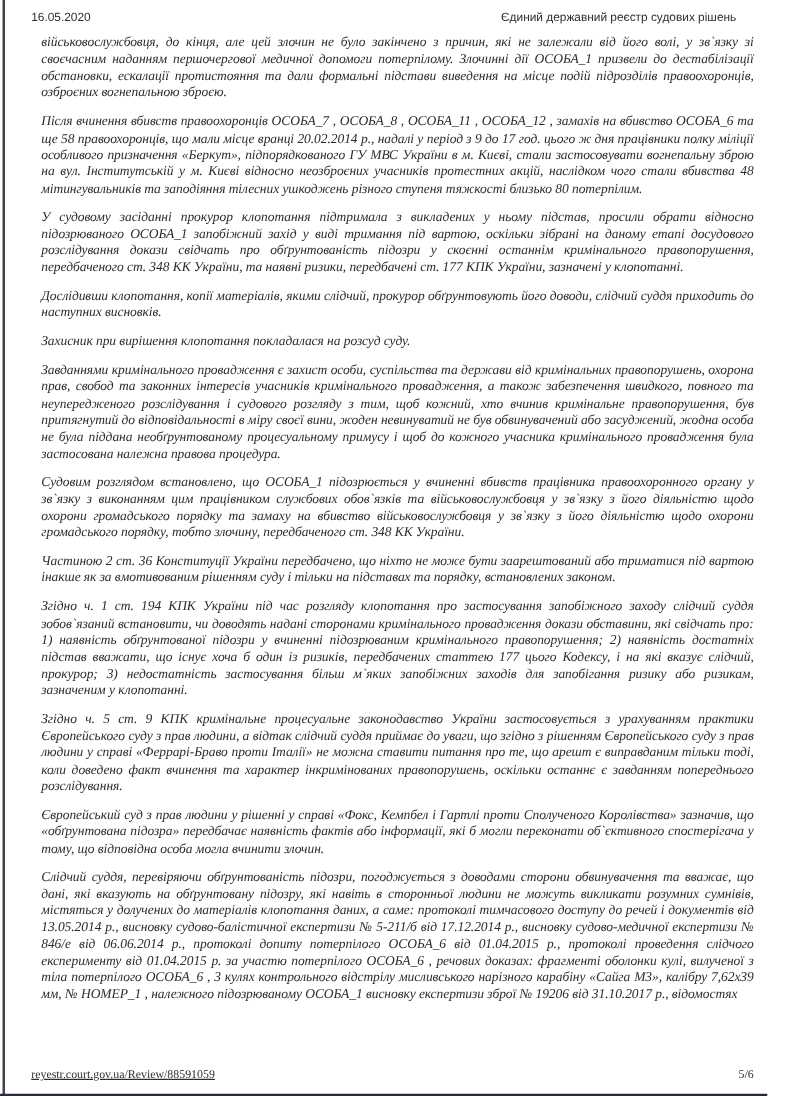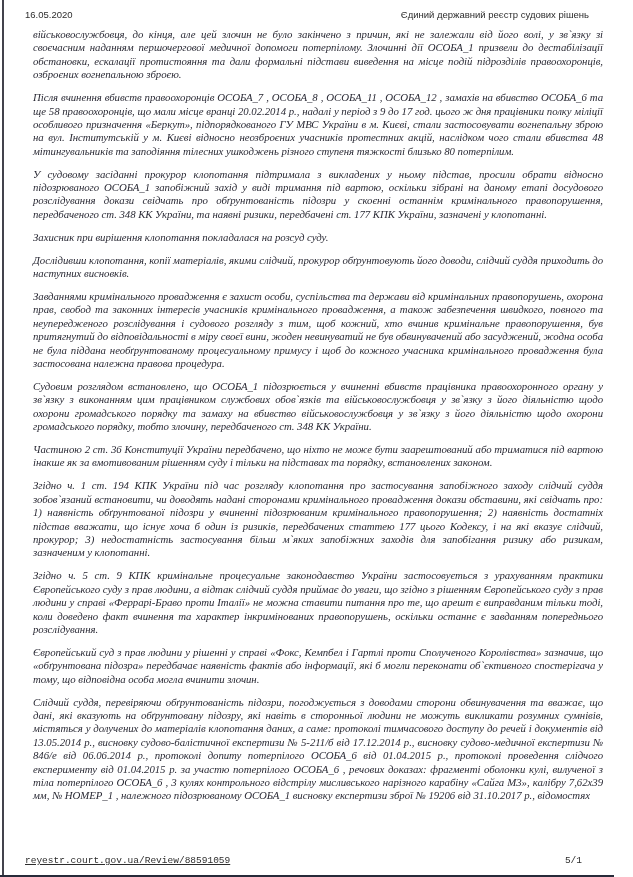--- a/index.html
+++ b/index.html
@@ -32,52 +32,52 @@
   .content p {
     margin: 0 0 9.5px 0;
     font-size: 10.8px;
     line-height: 13.4px;
     letter-spacing: -0.05px;
     text-align: justify;
     color: #2a2a35;
     font-style: italic;
   }
   .ftr {
-    position: absolute; bottom: 9px; left: 25px; right: 32px; height: 13px;
-    font-family: Liberation Mono, monospace;
+    position: absolute; bottom: 9px; left: 25px; right: 11px; height: 13px;
+    font-family: Liberation Serif, serif;
     font-size: 9.5px; color: #2d2d2d;
   }
   .ftr-url { position: absolute; left: 0; top: 0; text-decoration: underline; color: #2d2d2d; cursor: pointer; }
   .ftr-page { position: absolute; right: 0; top: 0; }
 </style>
 </head>
 <body>
 
 <div class="page">
   <div class="edge-left"></div>
 
   <div class="hdr">
     <span class="hdr-date">16.05.2020</span>
     <span class="hdr-title">Єдиний державний реєстр судових рішень</span>
   </div>
 
   <div class="content">
     <p>військовослужбовця, до кінця, але цей злочин не було закінчено з причин, які не залежали від його волі, у зв`язку зі своєчасним наданням першочергової медичної допомоги потерпілому. Злочинні дії ОСОБА_1 призвели до дестабілізації обстановки, ескалації протистояння та дали формальні підстави виведення на місце подій підрозділів правоохоронців, озброєних вогнепальною зброєю.</p>
     <p>Після вчинення вбивств правоохоронців ОСОБА_7 , ОСОБА_8 , ОСОБА_11 , ОСОБА_12 , замахів на вбивство ОСОБА_6 та ще 58 правоохоронців, що мали місце вранці 20.02.2014 р., надалі у період з 9 до 17 год. цього ж дня працівники полку міліції особливого призначення «Беркут», підпорядкованого ГУ МВС України в м. Києві, стали застосовувати вогнепальну зброю на вул. Інститутській у м. Києві відносно неозброєних учасників протестних акцій, наслідком чого стали вбивства 48 мітингувальників та заподіяння тілесних ушкоджень різного ступеня тяжкості близько 80 потерпілим.</p>
     <p>У судовому засіданні прокурор клопотання підтримала з викладених у ньому підстав, просили обрати відносно підозрюваного ОСОБА_1 запобіжний захід у виді тримання під вартою, оскільки зібрані на даному етапі досудового розслідування докази свідчать про обґрунтованість підозри у скоєнні останнім кримінального правопорушення, передбаченого ст. 348 КК України, та наявні ризики, передбачені ст. 177 КПК України, зазначені у клопотанні.</p>
+    <p>Дослідивши клопотання, копії матеріалів, якими слідчий, прокурор обґрунтовують його доводи, слідчий суддя приходить до наступних висновків.</p>
     <p>Захисник при вирішення клопотання покладалася на розсуд суду.</p>
-    <p>Дослідивши клопотання, копії матеріалів, якими слідчий, прокурор обґрунтовують його доводи, слідчий суддя приходить до наступних висновків.</p>
     <p>Завданнями кримінального провадження є захист особи, суспільства та держави від кримінальних правопорушень, охорона прав, свобод та законних інтересів учасників кримінального провадження, а також забезпечення швидкого, повного та неупередженого розслідування і судового розгляду з тим, щоб кожний, хто вчинив кримінальне правопорушення, був притягнутий до відповідальності в міру своєї вини, жоден невинуватий не був обвинувачений або засуджений, жодна особа не була піддана необґрунтованому процесуальному примусу і щоб до кожного учасника кримінального провадження була застосована належна правова процедура.</p>
     <p>Судовим розглядом встановлено, що ОСОБА_1 підозрюється у вчиненні вбивств працівника правоохоронного органу у зв`язку з виконанням цим працівником службових обов`язків та військовослужбовця у зв`язку з його діяльністю щодо охорони громадського порядку та замаху на вбивство військовослужбовця у зв`язку з його діяльністю щодо охорони громадського порядку, тобто злочину, передбаченого ст. 348 КК України.</p>
     <p>Частиною 2 ст. 36 Конституції України передбачено, що ніхто не може бути заарештований або триматися під вартою інакше як за вмотивованим рішенням суду і тільки на підставах та порядку, встановлених законом.</p>
     <p>Згідно ч. 1 ст. 194 КПК України під час розгляду клопотання про застосування запобіжного заходу слідчий суддя зобов`язаний встановити, чи доводять надані сторонами кримінального провадження докази обставини, які свідчать про: 1) наявність обґрунтованої підозри у вчиненні підозрюваним кримінального правопорушення; 2) наявність достатніх підстав вважати, що існує хоча б один із ризиків, передбачених статтею 177 цього Кодексу, і на які вказує слідчий, прокурор; 3) недостатність застосування більш м`яких запобіжних заходів для запобігання ризику або ризикам, зазначеним у клопотанні.</p>
     <p>Згідно ч. 5 ст. 9 КПК кримінальне процесуальне законодавство України застосовується з урахуванням практики Європейського суду з прав людини, а відтак слідчий суддя приймає до уваги, що згідно з рішенням Європейського суду з прав людини у справі «Феррарі-Браво проти Італії» не можна ставити питання про те, що арешт є виправданим тільки тоді, коли доведено факт вчинення та характер інкримінованих правопорушень, оскільки останнє є завданням попереднього розслідування.</p>
     <p>Європейський суд з прав людини у рішенні у справі «Фокс, Кемпбел і Гартлі проти Сполученого Королівства» зазначив, що «обґрунтована підозра» передбачає наявність фактів або інформації, які б могли переконати об`єктивного спостерігача у тому, що відповідна особа могла вчинити злочин.</p>
     <p>Слідчий суддя, перевіряючи обґрунтованість підозри, погоджується з доводами сторони обвинувачення та вважає, що дані, які вказують на обґрунтовану підозру, які навіть в сторонньої людини не можуть викликати розумних сумнівів, містяться у долучених до матеріалів клопотання даних, а саме: протоколі тимчасового доступу до речей і документів від 13.05.2014 р., висновку судово-балістичної експертизи № 5-211/б від 17.12.2014 р., висновку судово-медичної експертизи № 846/е від 06.06.2014 р., протоколі допиту потерпілого ОСОБА_6 від 01.04.2015 р., протоколі проведення слідчого експерименту від 01.04.2015 р. за участю потерпілого ОСОБА_6 , речових доказах: фрагменті оболонки кулі, вилученої з тіла потерпілого ОСОБА_6 , 3 кулях контрольного відстрілу мисливського нарізного карабіну «Сайга М3», калібру 7,62х39 мм, № НОМЕР_1 , належного підозрюваному ОСОБА_1 висновку експертизи зброї № 19206 від 31.10.2017 р., відомостях</p>
   </div>
 
   <div class="ftr">
     <span class="ftr-url">reyestr.court.gov.ua/Review/88591059</span>
-    <span class="ftr-page">5/1</span>
+    <span class="ftr-page">5/6</span>
   </div>
 
   <div class="edge-bottom"></div>
 </div>
 
 </body></html>

